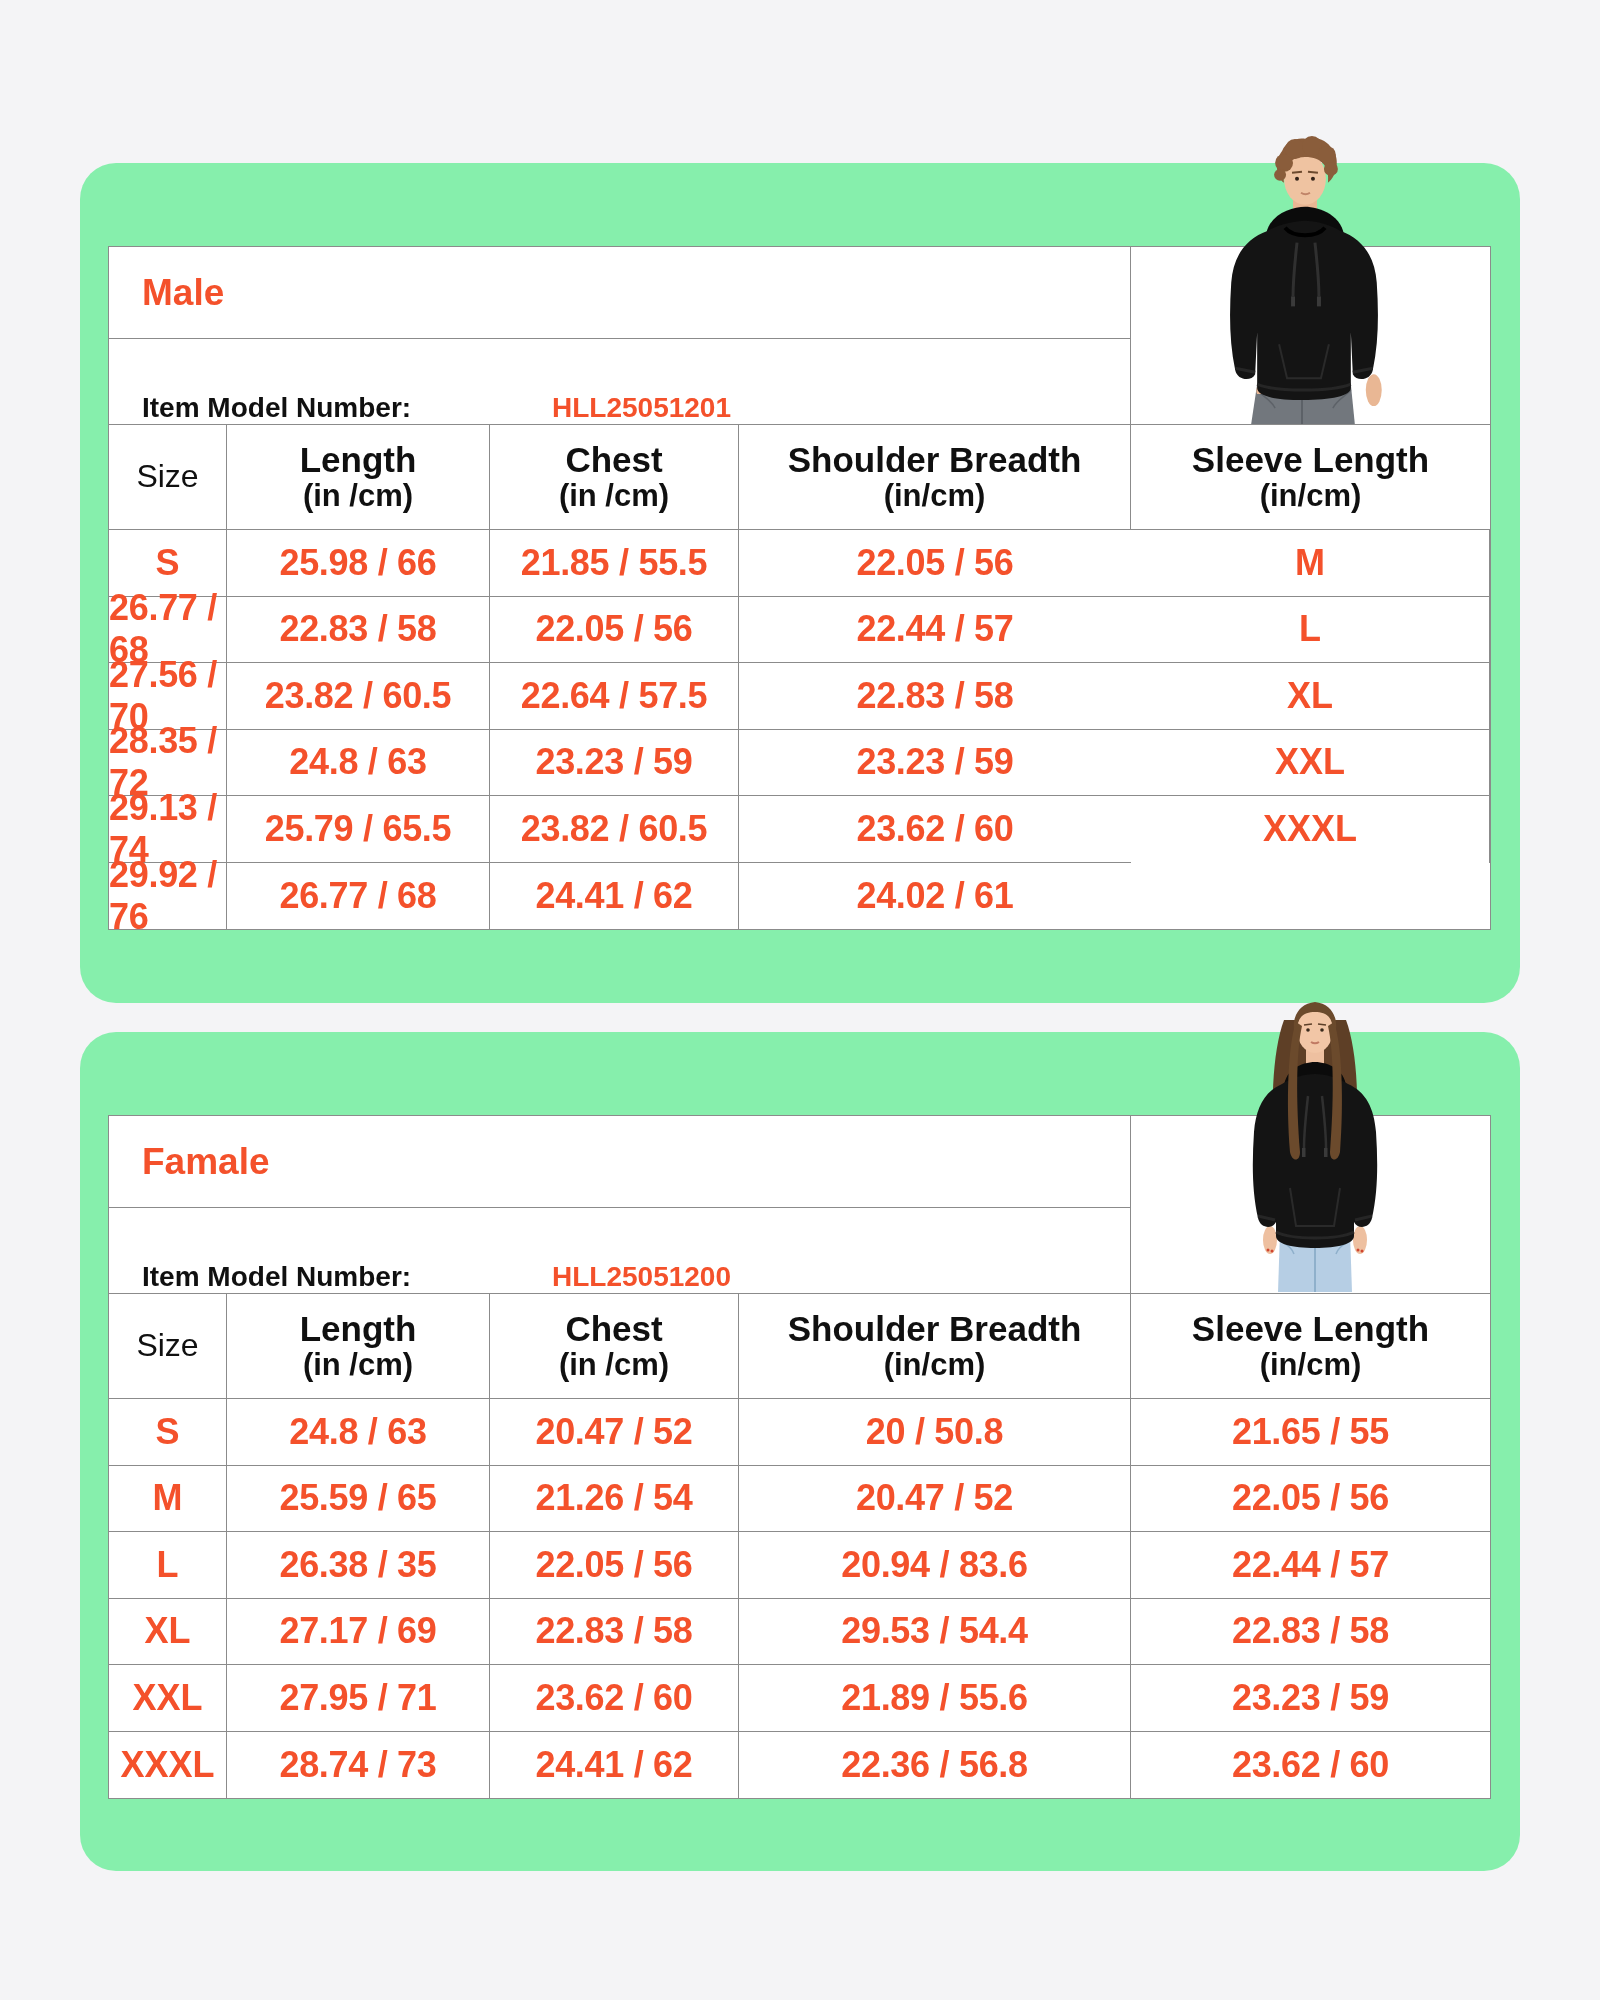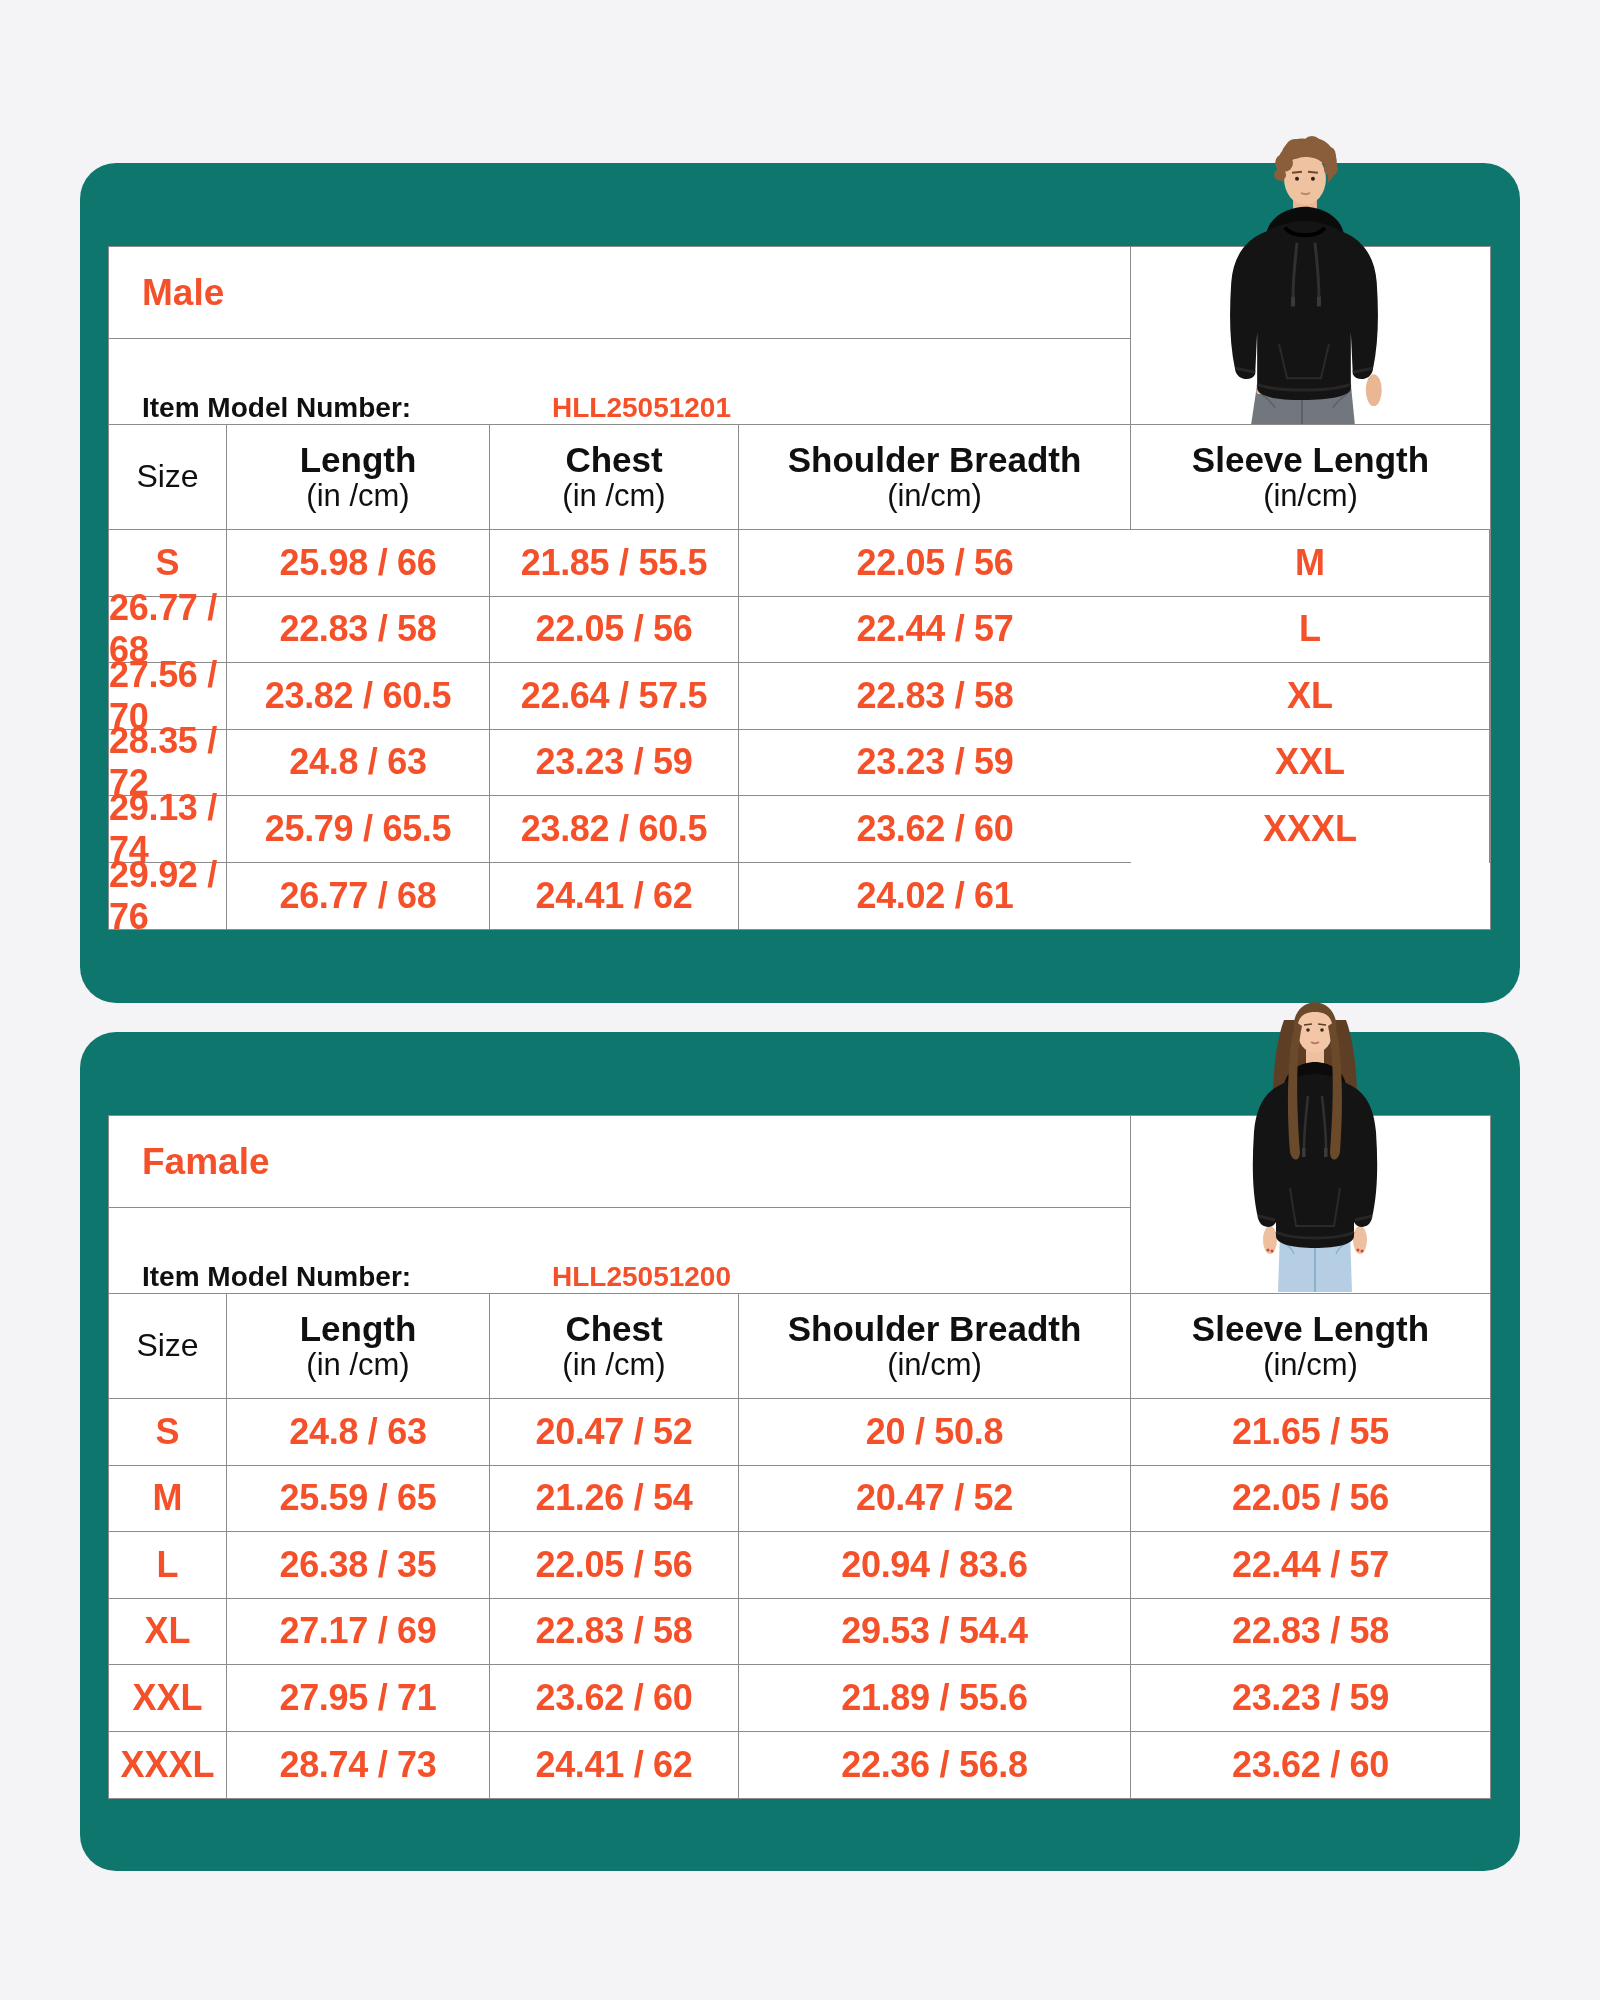--- a/index.html
+++ b/index.html
@@ -5,21 +5,21 @@
   html,body{margin:0;padding:0;}
   body{
     width:1600px;height:2000px;
     background:#f4f4f6;
     font-family:"Liberation Sans","DejaVu Sans",sans-serif;
     position:relative;overflow:hidden;
   }
   .page{position:absolute;left:0;top:0;width:1600px;height:2000px;}
   .card{
     position:absolute;left:80px;width:1440px;
-    background:#0f766e;border-radius:36px;
+    background:#86efac;border-radius:36px;
   }
   .card-male{top:163px;height:840px;}
   .card-female{top:1032px;height:839px;}
 
   .size-table{
     position:absolute;left:28px;top:83px;
     width:1381px;height:682px;
     border:1.5px solid #8b8b8b;
     display:grid;
     grid-template-columns:118px 263px 249px 392px 359px;
@@ -47,21 +47,21 @@
     justify-content:flex-start;padding-left:33px;
     position:relative;
     font-size:28px;font-weight:700;align-items:flex-end;
   }
   .c-model .mvalue{
     position:absolute;left:443px;
     color:#f4512b;
   }
   .h{grid-row:3;flex-direction:column;line-height:1.12;text-align:center;}
   .h .hl{font-size:35px;font-weight:700;}
-  .h .hu{font-size:31px;font-weight:400;}
+  .h .hu{font-size:31px;font-weight:700;}
   .h-size{font-size:32px;font-weight:400;}
   .sz{font-size:36px;font-weight:700;color:#f4512b;}
   .d{font-size:36px;font-weight:700;color:#f4512b;letter-spacing:-0.3px;}
 
   .model-photo{position:absolute;z-index:5;}
   .model-photo.male{left:1125px;top:-30px;width:195px;height:291px;}
   .model-photo.female{left:1152px;top:-40px;width:165px;height:300px;}
 </style>
 </head>
 <body>

